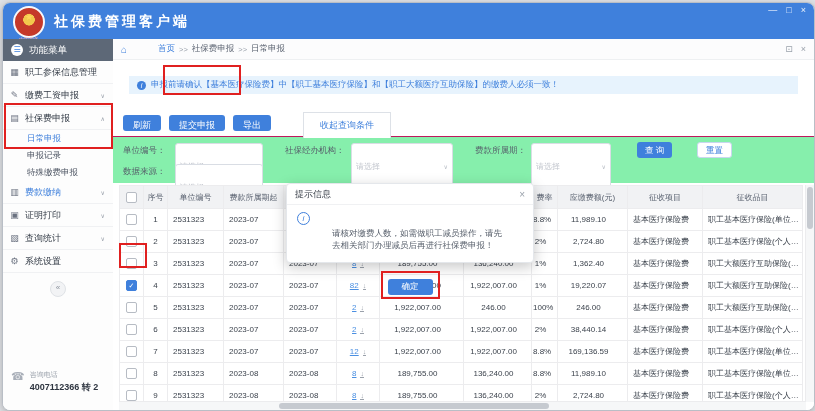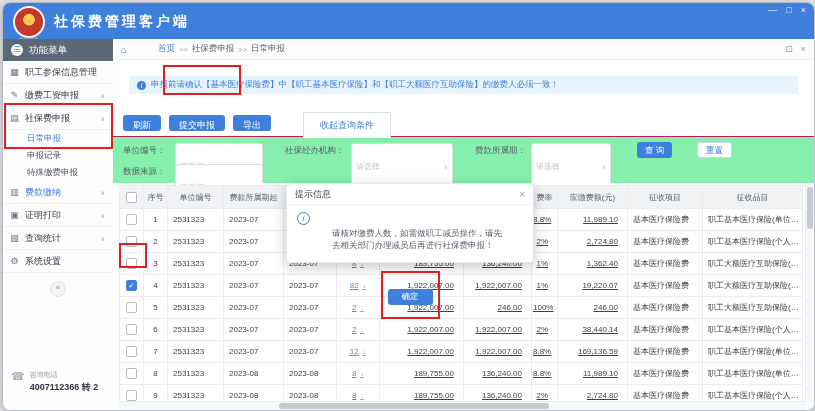--- a/index.html
+++ b/index.html
@@ -61,21 +61,21 @@
             padding:15px 4px;color:#c0c4cc;font-size:8px;gap:36px;}
   .f-select .cv{margin-left:auto;font-size:6px;color:#b7bcc4;}
   .f-btn{position:absolute;height:16px;border-radius:3px;font-size:8.5px;padding:0 8px;line-height:14px;margin-left:16px;}
   
   .tablewrap{position:absolute;left:6px;right:0;top:146px;bottom:0;overflow:hidden;}
   table{border-collapse:collapse;table-layout:fixed;width:683px;}
   th,td{border:1px solid #ececee;font-weight:normal;overflow:hidden;white-space:nowrap;}
   thead th{background:#f1f2f4;color:#5a6270;font-size:8px;height:20px;text-align:center;}
   tbody td{height:19px;font-size:8px;color:#3c434d;background:#fff;}
   td.c-l{text-align:left;padding-left:5px;}
-  td.c-r{text-align:right;padding-right:9px;text-decoration:underline;}
+  td.c-r{text-align:center;padding-right:9px;}
   td.c-no{text-align:center;}
   td.c-cb,th.c-cb{text-align:center;}
   td.ell{text-overflow:ellipsis;}
   .cb{display:inline-block;width:9px;height:9px;border:1px solid #b7bcc4;border-radius:2px;background:#fff;vertical-align:middle;}
   .cb.on{background:#3f80dc;border-color:#3f80dc;color:#fff;font-size:7px;line-height:9px;text-align:center;}
   .plink{color:#4a8fe2;text-decoration:underline;cursor:default;}
   .dl{display:inline-block;margin-left:4px;color:#9aa1ab;font-size:7px;border-bottom:1px solid #9aa1ab;line-height:7px;cursor:default;}
   .vscroll{position:absolute;right:0;top:0;width:8px;bottom:8px;background:#f6f7f8;border-left:1px solid #ececee;}
   .vthumb{position:absolute;left:1px;right:1px;top:2px;height:42px;border-radius:3px;background:#c6cad0;}
   .hscroll{position:absolute;left:0;right:8px;bottom:0;height:8px;background:#f6f7f8;border-top:1px solid #ececee;}
@@ -84,21 +84,21 @@
   .dialog{position:absolute;left:283px;top:180px;width:246px;height:78px;background:#fff;border-radius:4px;z-index:20;
           box-shadow:0 4px 14px rgba(0,0,0,.22);border:1px solid #e4e7eb;}
   .dlg-head{height:20px;display:flex;align-items:center;padding:0 8px;border-bottom:1px solid #f0f1f3;}
   .dlg-title{font-size:9px;color:#343b45;}
   .dlg-close{margin-left:auto;color:#9aa1ab;font-size:10px;cursor:default;}
   .dlg-body{display:flex;gap:6px;padding:6px 10px 0 10px;}
   .info-ic{flex:0 0 auto;width:11px;height:11px;border:1px solid #3f80dc;border-radius:50%;color:#3f80dc;
            font-size:8px;line-height:11px;text-align:center;font-style:italic;margin-top:1px;}
   .dlg-msg{margin:16px;font-size:8.5px;color:#565e6a;line-height:1.45;}
   .dlg-foot{display:flex;justify-content:center;margin-top:3px;}
-  .anno-ok{border:2px solid #e02020;padding:12px 5px;display:inline-block;}
+  .anno-ok{border:2px solid #e02020;padding:2px 5px;display:inline-block;}
   .dlg-foot .btn{height:16px;font-size:8.5px;padding:0 14px;}
   
   .anno{position:absolute;border:2px solid #e02020;z-index:30;pointer-events:none;}
   .anno-sidebar{left:1px;top:100px;width:105px;height:42px;}
   .anno-submit{left:160px;top:62px;width:74px;height:26px;}
   .anno-cb{left:116px;top:240px;width:24px;height:21px;}
 </style>
 </head>
 <body>
 

